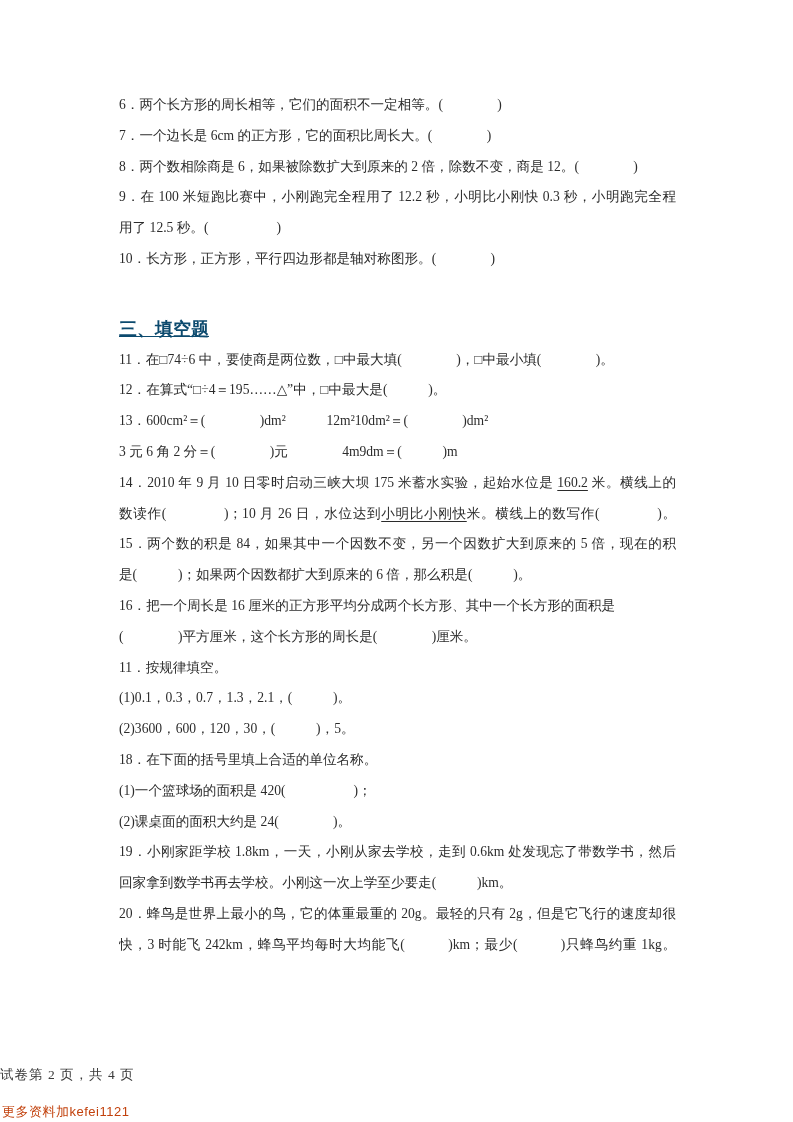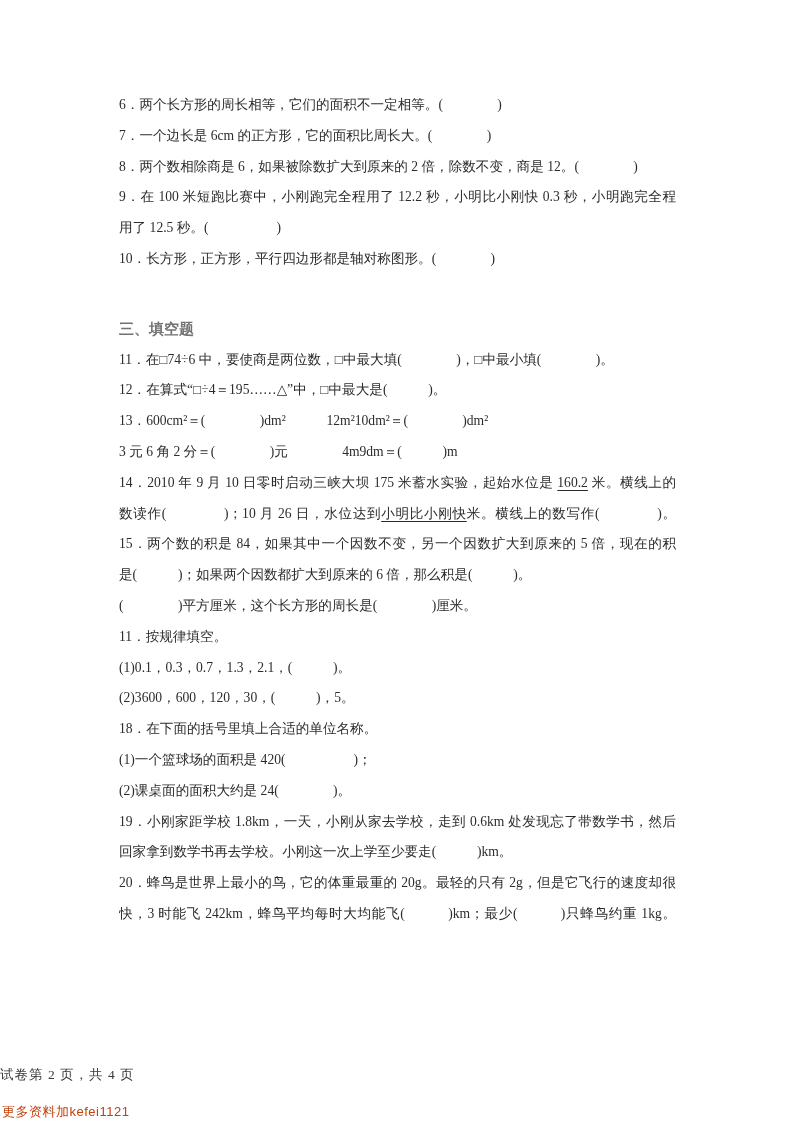--- a/index.html
+++ b/index.html
@@ -30,22 +30,23 @@
     text-align: left;
   }
   .line.fill {
     white-space: normal;
     text-align: justify;
     text-align-last: justify;
     overflow: hidden;
   }
   .line.bold {
     font-weight: bold;
-    font-size: 15px;
-    color: #737373;
+    font-size: 18px;
+    color: #0c4a6e;
+    text-decoration: underline;
   }
   .spacer { width: 100%; }
   .u {
     text-decoration: underline;
     text-underline-offset: 3px;
   }
   .footer {
     position: absolute;
     left: 0;
     right: 0;
@@ -79,20 +80,21 @@
       <div class="spacer" style="height: 39px;"></div>
       <div class="line bold">三、填空题</div>
       <div class="line">11．在□74÷6 中，要使商是两位数，□中最大填(　　　　)，□中最小填(　　　　)。</div>
       <div class="line">12．在算式“□÷4＝195……△”中，□中最大是(　　　)。</div>
       <div class="line">13．600cm²＝(　　　　)dm²　　　12m²10dm²＝(　　　　)dm²</div>
       <div class="line">3 元 6 角 2 分＝(　　　　)元　　　　4m9dm＝(　　　)m</div>
       <div class="line fill"><span>14．2010 年 9 月 10 日零时启动三峡大坝 175 米蓄水实验，起始水位是 </span><span class="u">160.2</span><span> 米。横线上的</span></div>
       <div class="line fill"><span>数读作(　　　　)；10 月 26 日，水位达到</span><span class="u">小明比小刚快</span><span>米。横线上的数写作(　　　　)。</span></div>
       <div class="line fill">15．两个数的积是 84，如果其中一个因数不变，另一个因数扩大到原来的 5 倍，现在的积</div>
       <div class="line">是(　　　)；如果两个因数都扩大到原来的 6 倍，那么积是(　　　)。</div>
+      <div class="line">16．把一个周长是 16 厘米的正方形平均分成两个长方形、其中一个长方形的面积是</div>
       <div class="line">(　　　　)平方厘米，这个长方形的周长是(　　　　)厘米。</div>
       <div class="line">11．按规律填空。</div>
       <div class="line">(1)0.1，0.3，0.7，1.3，2.1，(　　　)。</div>
       <div class="line">(2)3600，600，120，30，(　　　)，5。</div>
       <div class="line">18．在下面的括号里填上合适的单位名称。</div>
       <div class="line">(1)一个篮球场的面积是 420(　　　　　)；</div>
       <div class="line">(2)课桌面的面积大约是 24(　　　　)。</div>
       <div class="line fill">19．小刚家距学校 1.8km，一天，小刚从家去学校，走到 0.6km 处发现忘了带数学书，然后</div>
       <div class="line">回家拿到数学书再去学校。小刚这一次上学至少要走(　　　)km。</div>
       <div class="line fill">20．蜂鸟是世界上最小的鸟，它的体重最重的 20g。最轻的只有 2g，但是它飞行的速度却很</div>

